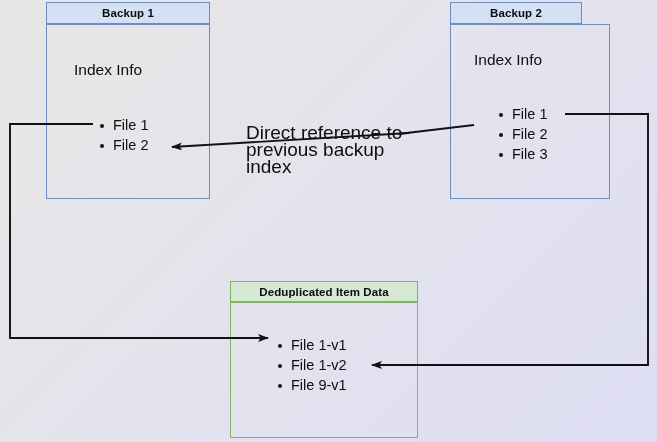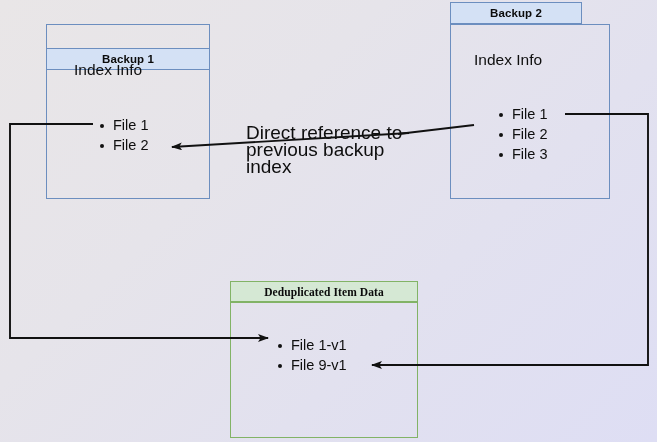--- a/index.html
+++ b/index.html
@@ -98,47 +98,48 @@
     width: 657px;
     height: 442px;
     pointer-events: none;
   }
 </style>
 </head>
 <body>
 
 <div id="stage">
 
-  <div class="box-header" style="left:46px; top:2px; width:164px; height:22px;margin-top:46px;">
+  <div class="box-header" style="left:46px; top:2px; width:164px; height:22px;">
     <span>Backup 1</span>
   </div>
   <div class="box" style="left:46px; top:24px; width:164px; height:175px;"></div>
   <div class="section-label" style="left:74px; top:61px;">Index Info</div>
   <ul class="file-list" style="left:100px; top:115px;">
     <li>File 1</li>
     <li>File 2</li>
   </ul>
 
   <div class="box-header" style="left:450px; top:2px; width:132px; height:22px;">
     <span>Backup 2</span>
   </div>
   <div class="box" style="left:450px; top:24px; width:160px; height:175px;"></div>
   <div class="section-label" style="left:474px; top:51px;">Index Info</div>
   <ul class="file-list" style="left:499px; top:104px;">
     <li>File 1</li>
     <li>File 2</li>
     <li>File 3</li>
   </ul>
 
-  <div class="box-header green" style="left:230px; top:281px; width:188px; height:21px;font-family:Liberation Serif, serif;">
+  <div class="box-header green" style="left:230px; top:281px; width:188px; height:21px;">
     <span>Deduplicated Item Data</span>
   </div>
   <div class="box green" style="left:230px; top:302px; width:188px; height:136px;"></div>
   <ul class="file-list" style="left:278px; top:335px;">
     <li>File 1-v1</li>
+    <li>File 1-v2</li>
     <li>File 9-v1</li>
   </ul>
 
   <div class="caption" style="left:246px; top:124px; width:168px;">Direct reference to
 previous backup index</div>
 
   <svg id="connectors" viewBox="0 0 657 442" xmlns="http://www.w3.org/2000/svg">
     <defs>
       <marker id="arrowhead" markerWidth="11" markerHeight="8" refX="10" refY="4" orient="auto" markerUnits="userSpaceOnUse">
         <path d="M0,0 L11,4 L0,8 L2.6,4 Z" fill="#111111"></path>

